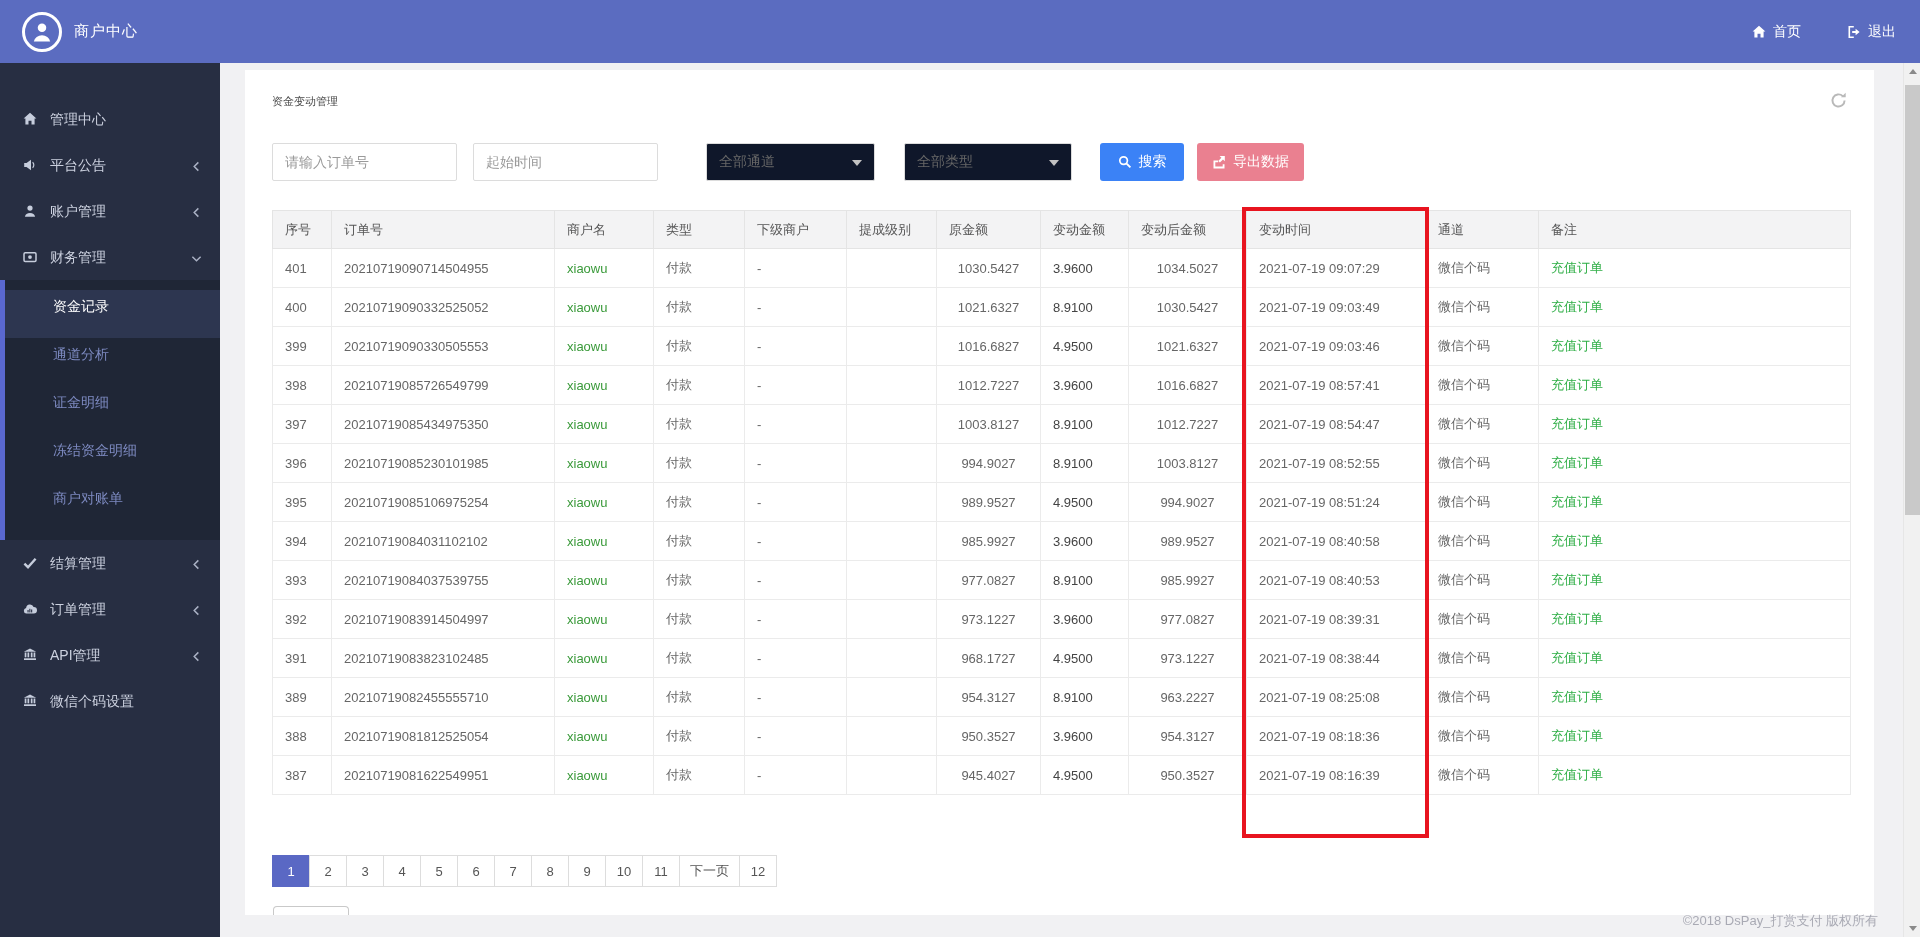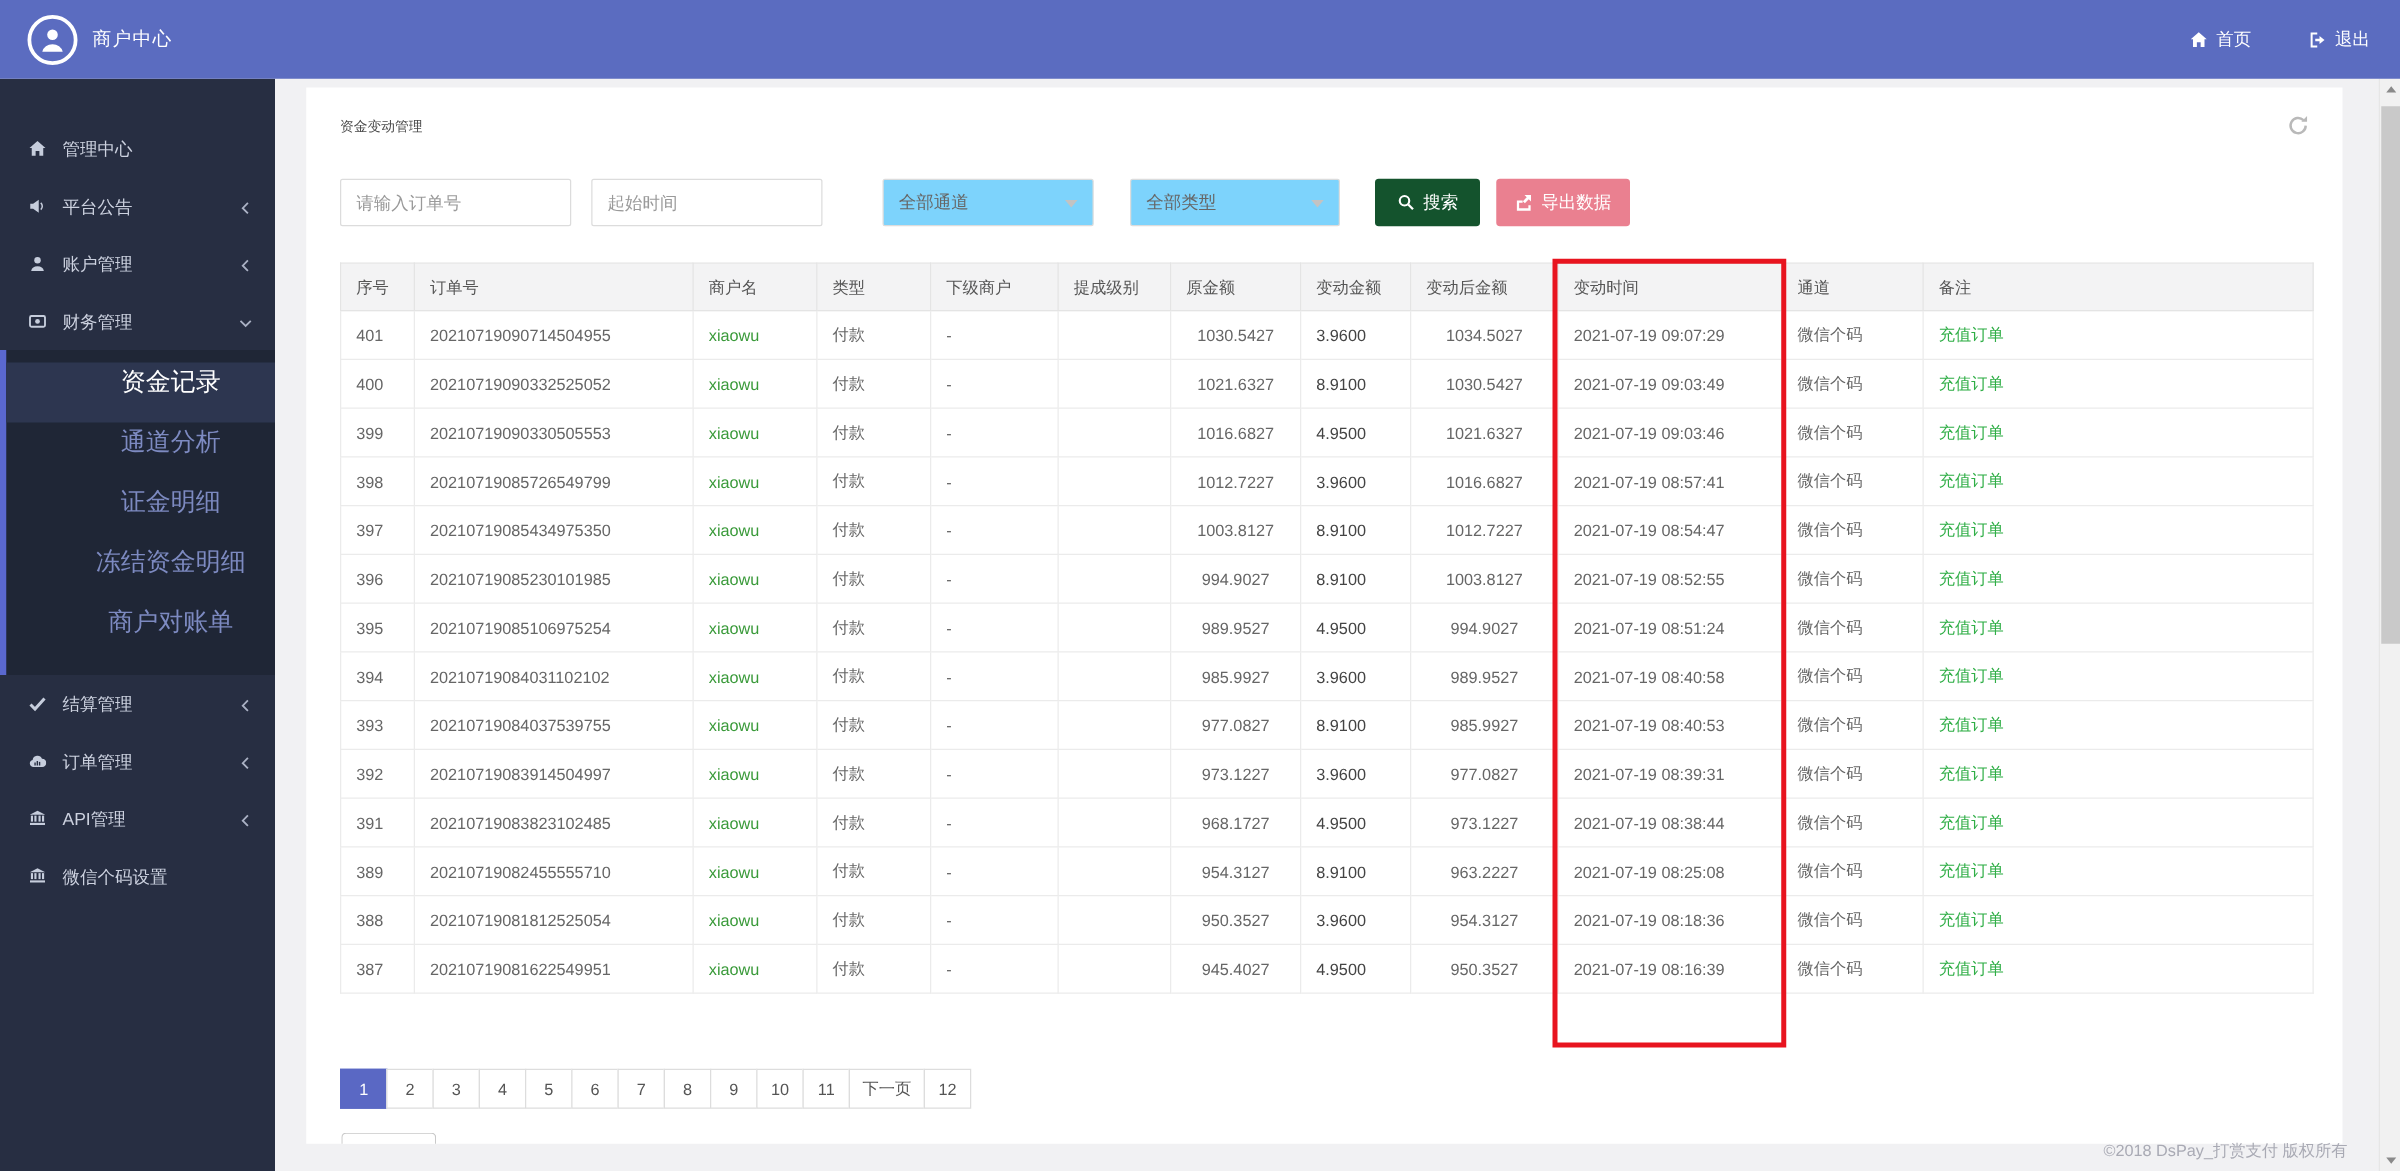--- a/index.html
+++ b/index.html
@@ -17,41 +17,41 @@
 
   
   .sidebar { position:absolute; left:0; top:63px; width:220px; height:874px; background:#272e42; }
   #side-menu { list-style:none; padding-top:33px; }
   .menu-item { position:relative; height:46px; line-height:46px; padding-left:23px; color:#ccd1df; font-size:14px; cursor:pointer; white-space:nowrap; }
   .mi-icon { display:inline-block; width:16px; margin-right:11px; vertical-align:-2px; }
   .mi-icon svg { width:14px; height:14px; fill:#c6cddc; }
   .chev { position:absolute; right:18px; top:0; }
   .chev svg { width:11px; height:11px; stroke:#aab1c4; fill:none; stroke-width:1.6; vertical-align:middle; }
   .submenu { list-style:none; background:#1f2636; border-left:5px solid #5a68cf; padding:10px 0; }
-  .sub-item { height:48px; line-height:32px; padding-left:48px; font-size:20px; color:#7d8ac1; cursor:pointer;text-align:center; }
+  .sub-item { height:48px; line-height:32px; padding-left:48px; font-size:14px; color:#7d8ac1; cursor:pointer; }
   .sub-item.active { background:#2d3650; color:#ffffff; }
 
   
   .main { position:absolute; left:220px; top:63px; right:17px; bottom:0; background:#f1f1f3; }
   .card { position:absolute; left:25px; top:7px; width:1629px; height:845px; background:#fff; overflow:hidden; }
   .card-title { position:absolute; left:27px; top:24px; font-size:11px; color:#4a4a4a; }
   .refresh { position:absolute; right:27px; top:22px; width:17px; height:17px; cursor:pointer; }
 
   .filters { position:absolute; left:27px; top:73px; height:38px; display:flex; align-items:center; }
   .f-input { height:38px; border:1px solid #dcdcdc; border-radius:2px; padding:0 12px; font-size:14px; color:#666; outline:none; font-family:inherit; }
   .f-input::placeholder { color:#9a9a9a; }
   .w1 { width:185px; margin-right:16px; }
   .w2 { width:185px; margin-right:48px; }
-  .f-select { position:relative; height:38px; border:1px solid #dcdcdc; border-radius:2px; padding:0 12px; font-size:14px; color:#666; display:flex; align-items:center; cursor:pointer; background:#7dd3fc; }
+  .f-select { position:relative; height:38px; border:1px solid #dcdcdc; border-radius:2px; padding:0 12px; font-size:14px; color:#666; display:flex; align-items:center; cursor:pointer; background:#0f172a; }
   .s1 { width:169px; margin-right:29px; }
   .s2 { width:168px; margin-right:28px; }
   .caret { position:absolute; right:12px; top:16px; width:0; height:0; border-left:5px solid transparent; border-right:5px solid transparent; border-top:6px solid #c3c3c3; }
   .btn { height:38px; border:none; border-radius:3px; color:#fff; font-size:14px; display:flex; align-items:center; justify-content:center; gap:7px; cursor:pointer; font-family:inherit; }
   .btn svg { width:14px; height:14px; }
-  .btn-search { width:84px; background:#14532d; margin-right:13px; }
+  .btn-search { width:84px; background:#3b82f6; margin-right:13px; }
   .btn-export { width:107px; background:#ea8090; }
 
   
   .table-wrap { position:absolute; left:27px; top:140px; width:1578px; }
   table { width:1578px; border-collapse:collapse; table-layout:fixed; }
   th { height:38px; background:#f3f3f4; border:1px solid #e4e4e4; font-size:13px; font-weight:400; color:#555; text-align:left; padding-left:12px; }
   td { height:39px; border:1px solid #ebebeb; font-size:13px; color:#666; padding-left:12px; overflow:hidden; white-space:nowrap; }
   td.c-merchant { color:#3a9a3a; }
   td.c-remark { color:#2fae46; }
   td.c-center { text-align:center; padding-left:0; }

